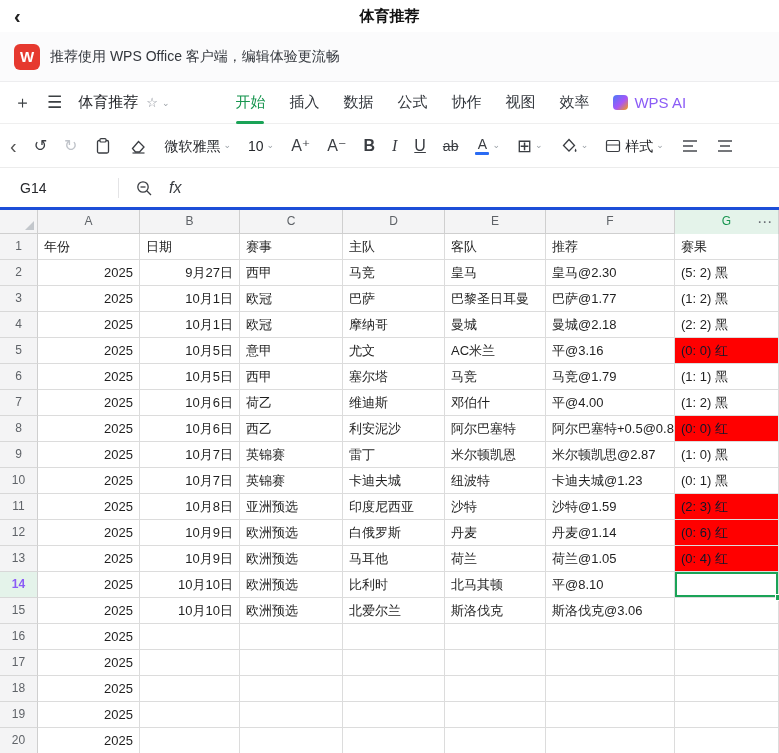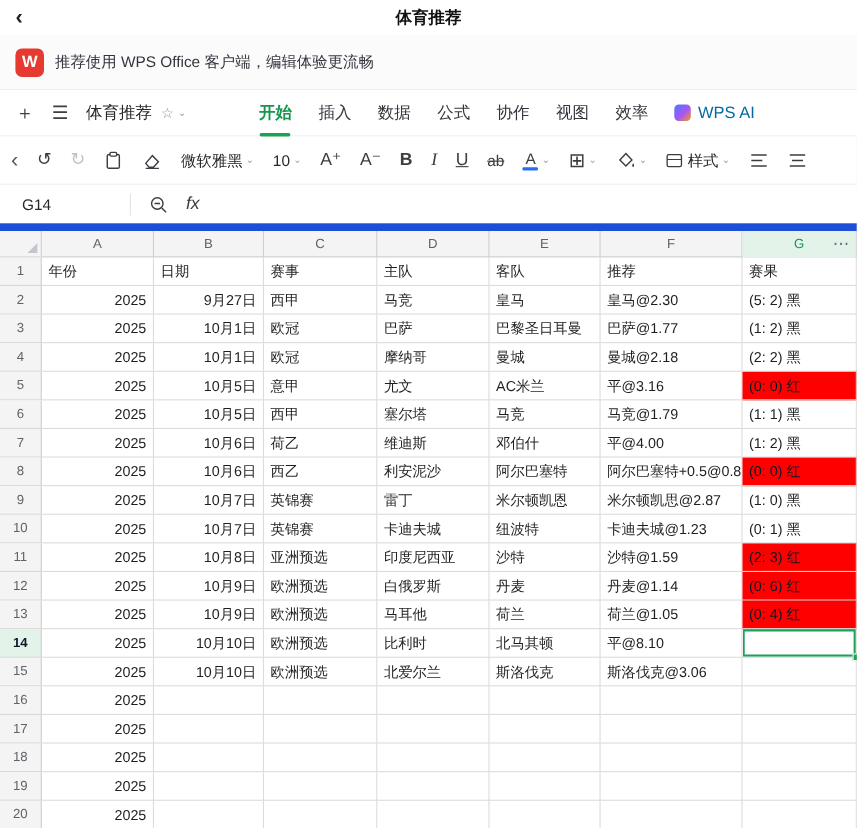--- a/index.html
+++ b/index.html
@@ -20,23 +20,23 @@
   .bbtn{border:none;background:#2a6bf3;color:#fff;font-size:13px;padding:7px 12px;border-radius:4px;white-space:nowrap;font-family:inherit;}
 
   
   .menubar{height:42px;display:flex;align-items:center;padding:0 14px;border-bottom:1px solid #efefef;background:#fff;}
   .mico{font-size:17px;color:#3c4043;margin-right:16px;}
   .doc{font-size:15px;color:#26282c;}
   .star{font-size:13px;color:#8a8f98;margin:0 4px 0 8px;}
   .chev{font-size:9px;color:#9aa0a6;}
   .tabs{display:flex;height:42px;margin-left:66px;gap:24px;}
   .tab{display:flex;align-items:center;height:100%;font-size:15px;color:#33373d;position:relative;white-space:nowrap;}
-  .tab.active{color:#17954f;font-weight:700;}
+  .tab.active{color:#17954f;font-weight:400;}
   .tab.active::after{content:'';position:absolute;left:1px;right:1px;bottom:0;height:3px;background:#1aa357;border-radius:2px;}
-  .ai{display:flex;align-items:center;gap:6px;margin-left:24px;font-size:15px;color:#0369a1;white-space:nowrap;}
+  .ai{display:flex;align-items:center;gap:6px;margin-left:24px;font-size:15px;color:#8b5cf6;white-space:nowrap;}
   .aiicon{width:15px;height:15px;border-radius:4px;background:linear-gradient(135deg,#4a7bf7 0%,#a855f7 55%,#f59e0b 100%);}
 
   
   .toolbar{height:44px;display:flex;align-items:center;padding:0 10px;gap:17px;border-bottom:1px solid #ececec;
            white-space:nowrap;overflow:hidden;}
   .tbi{display:flex;align-items:center;color:#3a3d42;font-size:16px;flex:0 0 auto;line-height:1;}
   .tbi svg{display:block;}
   .tb-collapse{font-size:20px;color:#555;}
   .tb-redo{color:#bfc3c9;}
   .fontname{font-size:14px;color:#26282c;}
@@ -44,42 +44,42 @@
   .bold{font-weight:bold;font-size:16px;}
   .italic{font-style:italic;font-family:"Liberation Serif",serif;font-size:16px;}
   .uline{text-decoration:underline;font-size:16px;}
   .strike{text-decoration:line-through;font-size:14px;}
   .fcolor{display:inline-flex;flex-direction:column;align-items:center;font-size:14px;}
   .fcolor .bar{width:14px;height:3px;background:#2a6bf3;margin-top:1px;border-radius:1px;}
   .borderico{font-size:18px;}
   .mchev{font-size:9px;color:#9aa0a6;margin-left:3px;}
 
   
-  .fbar{height:42px;display:flex;align-items:center;border-bottom:7px solid #1d4ed8;background:#fff;}
+  .fbar{height:42px;display:flex;align-items:center;border-bottom:3px solid #1d4ed8;background:#fff;}
   .cellref{width:118px;padding-left:20px;font-size:14px;color:#26282c;}
   .fdiv{width:1px;height:20px;background:#e4e4e6;margin-right:16px;}
   .fico{margin-right:16px;display:flex;align-items:center;}
   .fx{font-family:Liberation Sans, sans-serif;font-style:italic;font-size:16px;color:#3a3d42;}
   .finput{flex:1;height:100%;}
 
   
   .grid{position:relative;width:779px;}
   .gheader{display:flex;height:24px;background:#f4f4f5;border-bottom:1px solid #cfcfcf;position:relative;}
   .corner{width:38px;border-right:1px solid #cfcfcf;position:relative;background:#f4f4f5;flex:0 0 auto;}
   .corner::after{content:'';position:absolute;right:3px;bottom:3px;border-style:solid;border-width:0 0 9px 9px;
                  border-color:transparent transparent #c3c7cc transparent;}
   .colheads{display:flex;}
   .colhead{height:24px;line-height:23px;text-align:center;font-size:12px;color:#5f6368;border-right:1px solid #cfcfcf;flex:0 0 auto;}
   .colhead.sel{background:#e4f3ea;color:#17954f;}
   .more{position:absolute;right:7px;top:0;line-height:24px;font-size:15px;color:#6b6f76;}
 
   .grow{display:flex;height:26px;}
   .rowhead{width:38px;flex:0 0 auto;background:#f4f4f5;border-right:1px solid #cfcfcf;border-bottom:1px solid #d8d8d8;
            font-size:12px;color:#5f6368;text-align:center;line-height:25px;}
-  .rowhead.sel{background:#e4f3ea;color:#0f172a;font-weight:600;}
+  .rowhead.sel{background:#e4f3ea;color:#8b5cf6;font-weight:600;}
   .cell{height:26px;line-height:25px;padding:0 6px;font-size:13px;color:#1f1f1f;border-right:1px solid #dcdcdc;
         border-bottom:1px solid #dcdcdc;white-space:nowrap;overflow:hidden;flex:0 0 auto;position:relative;}
   .c0{width:102px}.c1{width:100px}.c2{width:103px}.c3{width:102px}.c4{width:101px}.c5{width:129px}.c6{width:104px}
   .num{text-align:right;}
   .red{background:#ff0000;color:#0f172a;}
   .selcell{box-shadow:inset 0 0 0 2px #1aa357;overflow:visible;z-index:2;}
   .handle{position:absolute;right:-4px;bottom:-4px;width:7px;height:7px;background:#1aa357;border:1px solid #fff;}
 </style>
 </head>
 <body>

